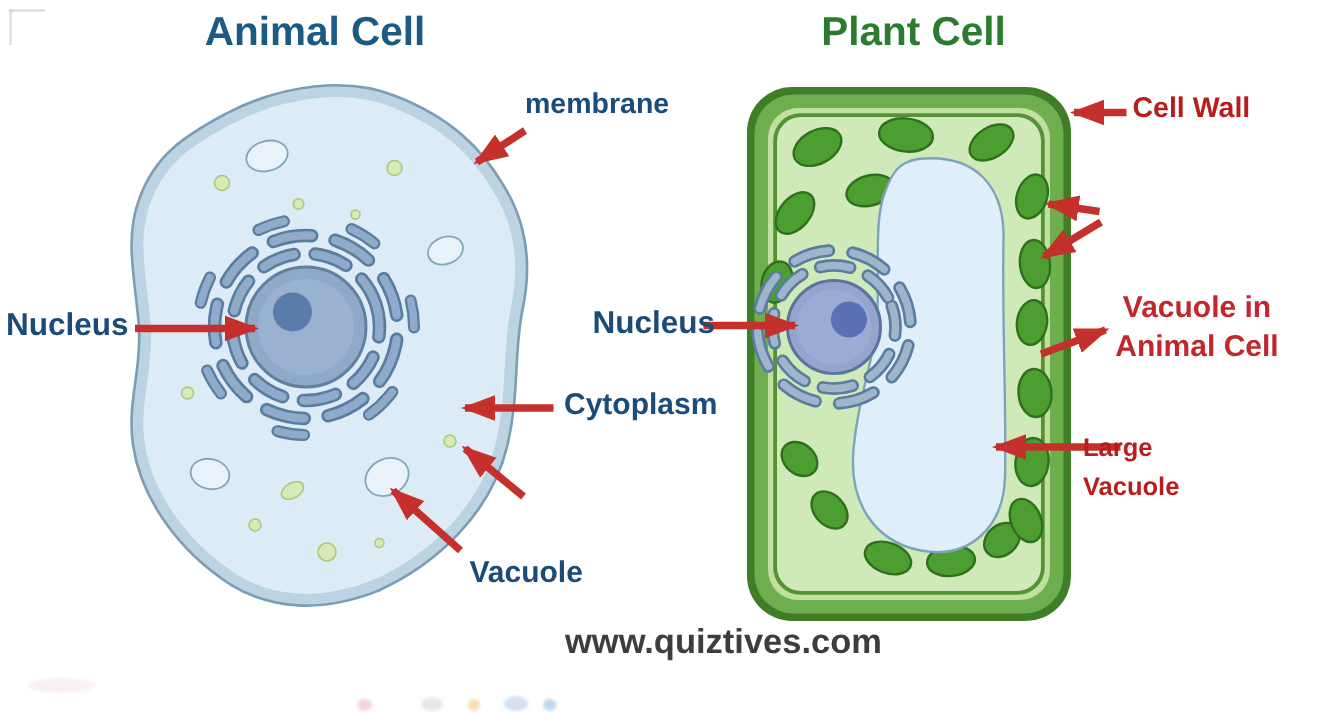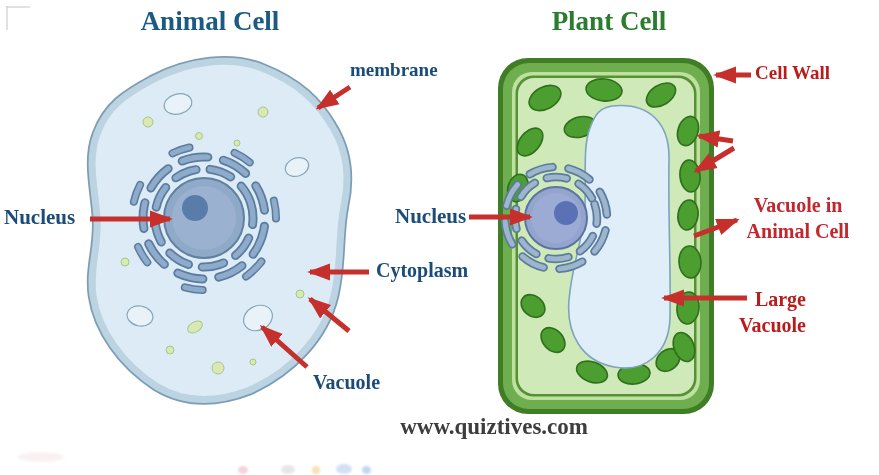--- a/index.html
+++ b/index.html
@@ -1,37 +1,37 @@
 <!DOCTYPE html>
 <html><head>
 <meta charset="utf-8">
 <style>
   html,body{margin:0;padding:0;background:#ffffff;}
   #stage{
     position:relative;width:879px;height:475px;overflow:hidden;
-    background:#ffffff;font-family:Liberation Serif, serif;
+    background:#ffffff;font-family:Liberation Sans, sans-serif;
   }
   #art{position:absolute;left:0;top:0;}
   .lbl{position:absolute;font-weight:700;white-space:nowrap;line-height:1.15;}
   .title{font-size:27px;text-align:center;}
   .title-animal{left:60px;top:6px;width:300px;color:#1a5a83;}
   .title-plant{left:464px;top:6px;width:290px;color:#2b7c2f;}
   .blue{color:#1b4b78;}
   .green{color:#b91c1c;}
   .red{color:#c1272d;}
   .l-membrane-top{left:350px;top:58px;font-size:19px;line-height:24px;}
   .l-nucleus-animal{left:4px;top:205px;font-size:21px;}
   .l-nucleus-plant{left:395px;top:204px;font-size:21px;}
   .l-cytoplasm{left:376px;top:259px;font-size:20px;}
   .l-membrane-bot{left:353px;top:320px;font-size:20px;}
   .l-vacuole{left:313px;top:371px;font-size:20px;}
   .l-cellwall{left:755px;top:62px;font-size:19px;}
   .l-chloro{left:735px;top:129px;font-size:19px;}
   .l-absent{left:738px;top:192px;width:120px;font-size:20px;line-height:26px;text-align:center;}
-  .l-largevac{left:706px;top:286px;width:100px;font-size:20px;line-height:26px;text-align:right;}
+  .l-largevac{left:722px;top:286px;width:100px;font-size:17px;line-height:26px;text-align:left;}
   .l-site{left:268px;top:414px;width:320px;font-size:23px;color:#3d3d3d;text-align:right;}
   .artifact{position:absolute;border-radius:50%;opacity:.5;filter:blur(1px);}
   .corner{position:absolute;background:#cfcfcf;opacity:.6;}
 </style>
 </head>
 <body>
 
 <div id="stage">
 
   <svg id="art" width="879" height="475" viewBox="0 0 879 475">

